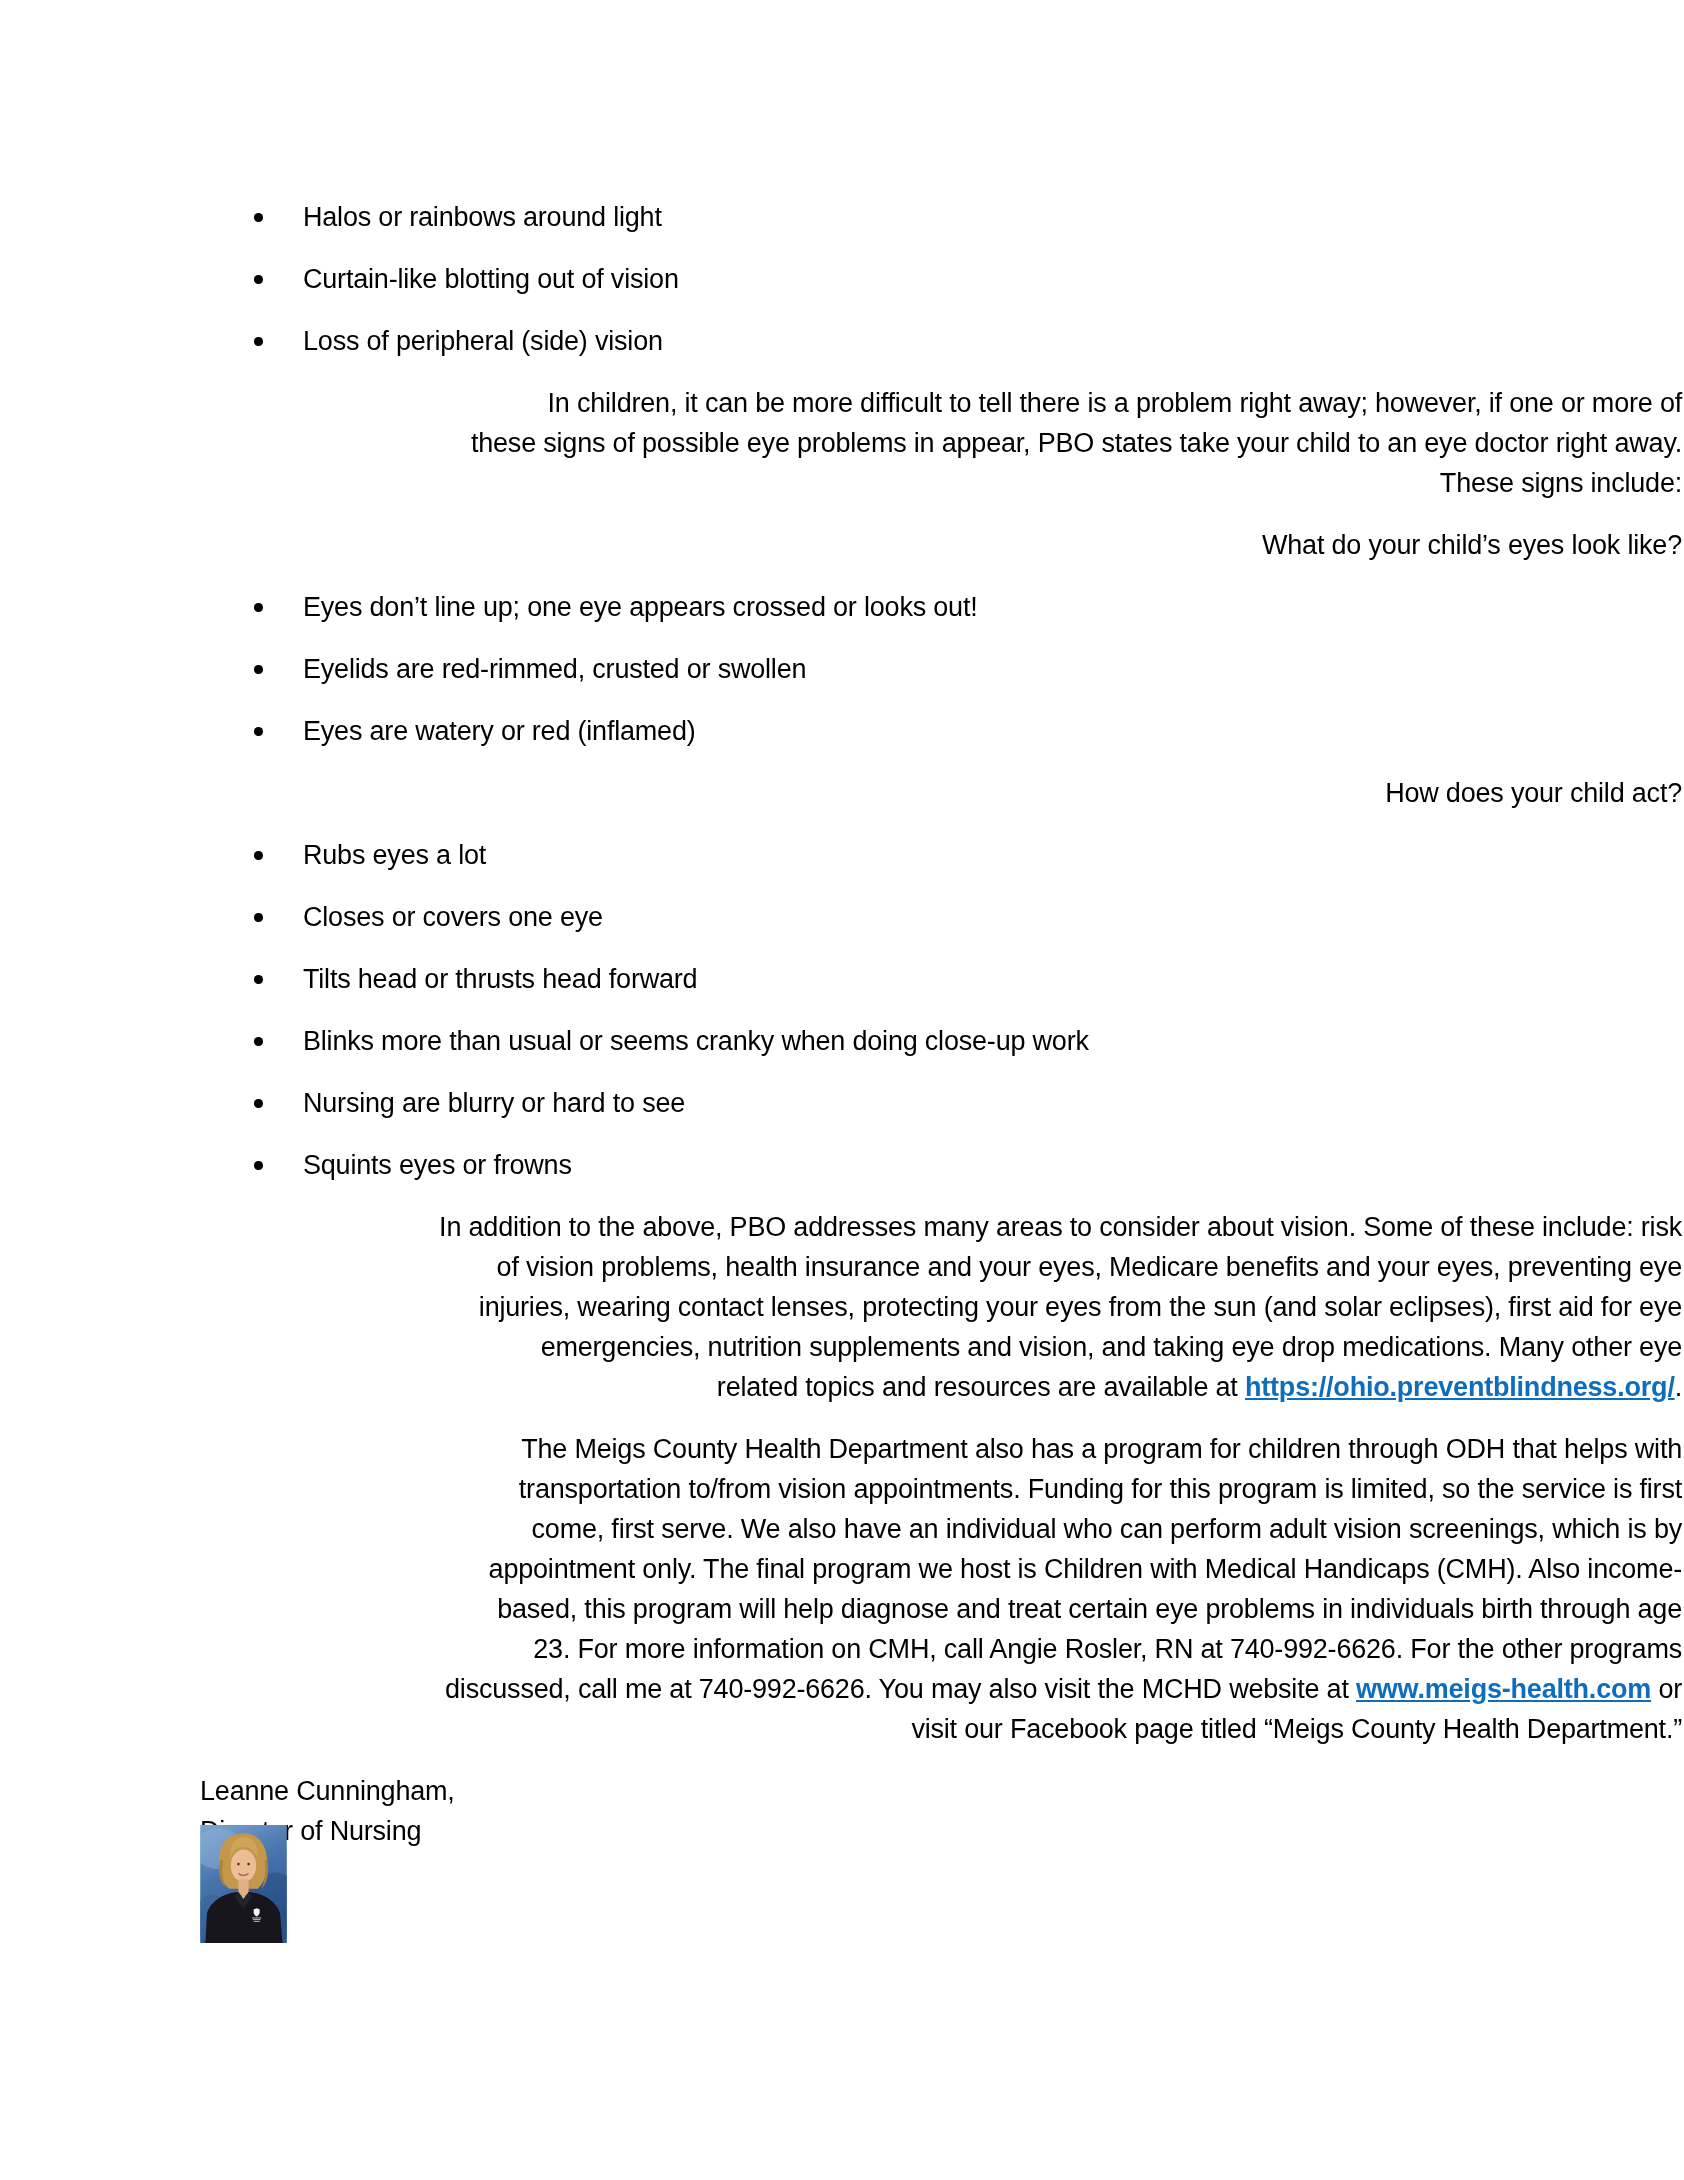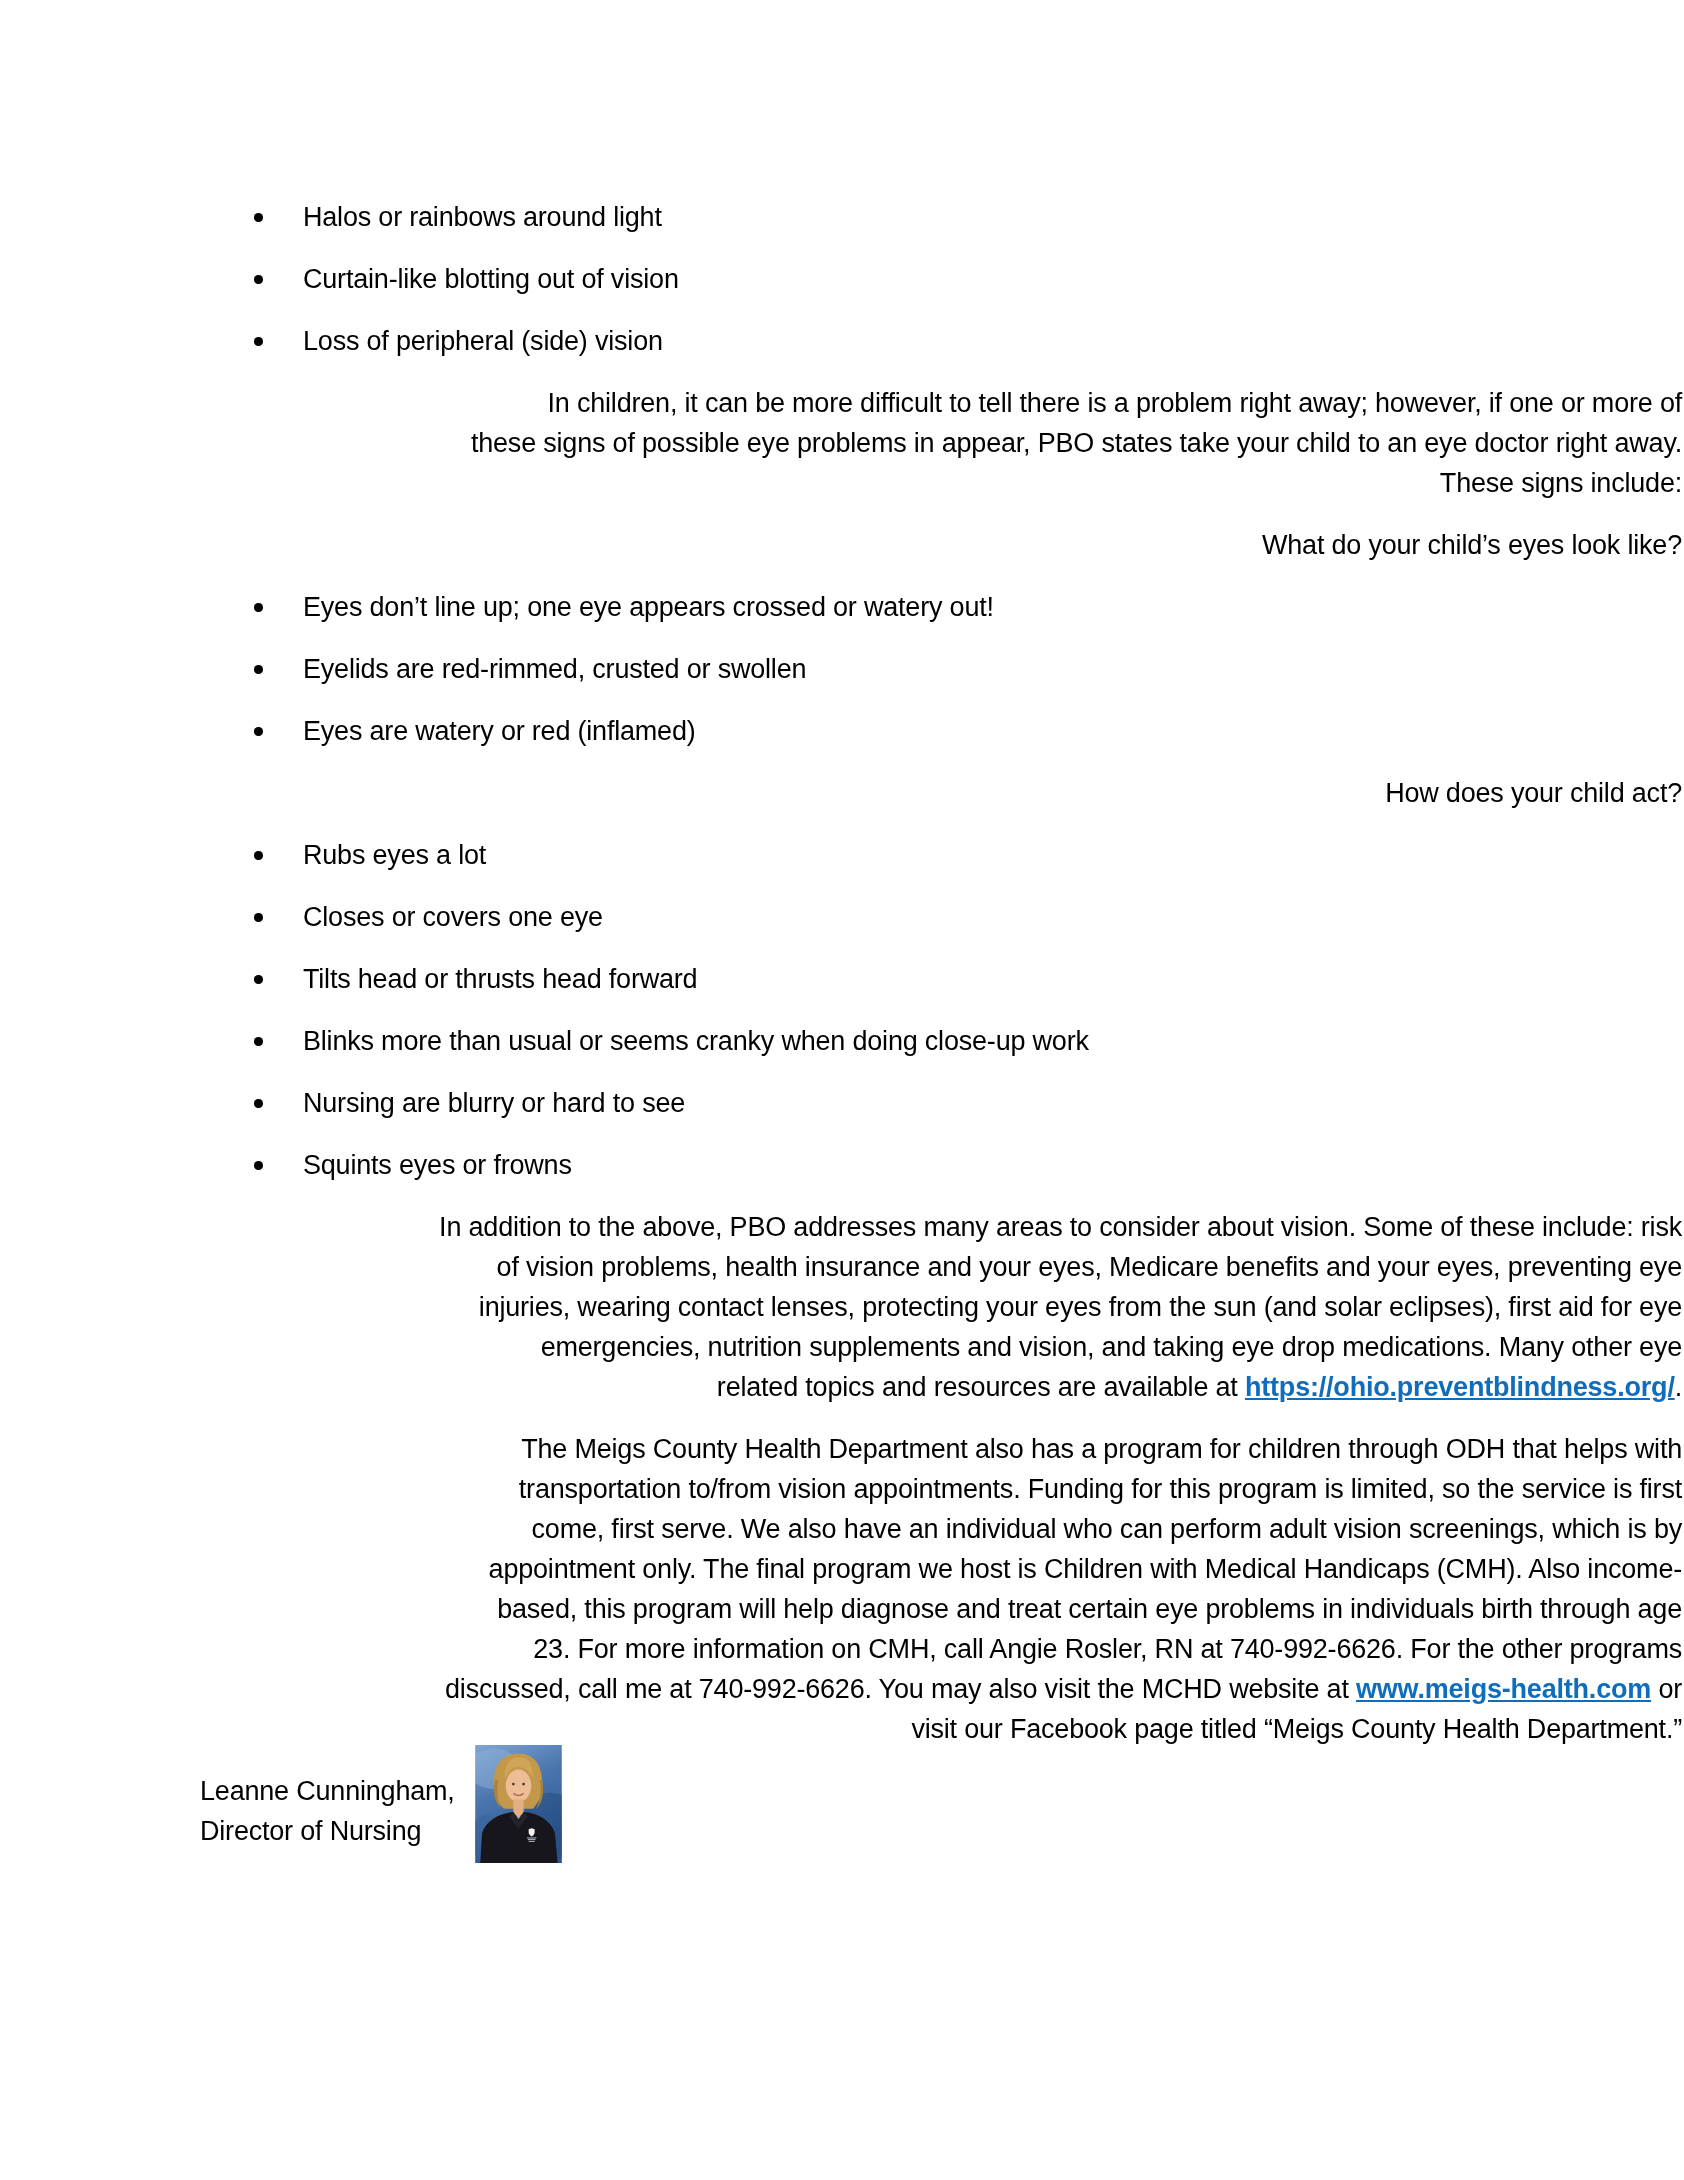--- a/index.html
+++ b/index.html
@@ -39,21 +39,21 @@
     border-radius: 50%;
     background: #000000;
   }
   a.doclink {
     color: #0f6dbe;
     text-decoration: underline;
     text-decoration-color: #0f6dbe;
     cursor: pointer;
     font-weight: bold;
   }
-  .signature { display: flex; margin-top: 10.2px; }
+  .signature { display: flex; margin-top: 10.2px; flex-direction: column; }
   .sig-text { width: 275px; }
   .photo { display: block; margin-top: -25.6px; flex: 0 0 auto; }
 </style>
 </head>
 <body>
 
 <div class="page">
   <div class="content">
 
     <ul class="bullets">
@@ -62,21 +62,21 @@
       <li>Loss of peripheral (side) vision</li>
     </ul>
 
     <p class="para">In children, it can be more difficult to tell there is a problem right away; however, if one or more of
 these signs of possible eye problems in appear, PBO states take your child to an eye doctor right away.
 These signs include:</p>
 
     <p class="para">What do your child’s eyes look like?</p>
 
     <ul class="bullets">
-      <li>Eyes don’t line up; one eye appears crossed or watery out!</li>
+      <li>Eyes don’t line up; one eye appears crossed or looks out!</li>
       <li>Eyelids are red-rimmed, crusted or swollen</li>
       <li>Eyes are watery or red (inflamed)</li>
     </ul>
 
     <p class="para">How does your child act?</p>
 
     <ul class="bullets">
       <li>Rubs eyes a lot</li>
       <li>Closes or covers one eye</li>
       <li>Tilts head or thrusts head forward</li>

